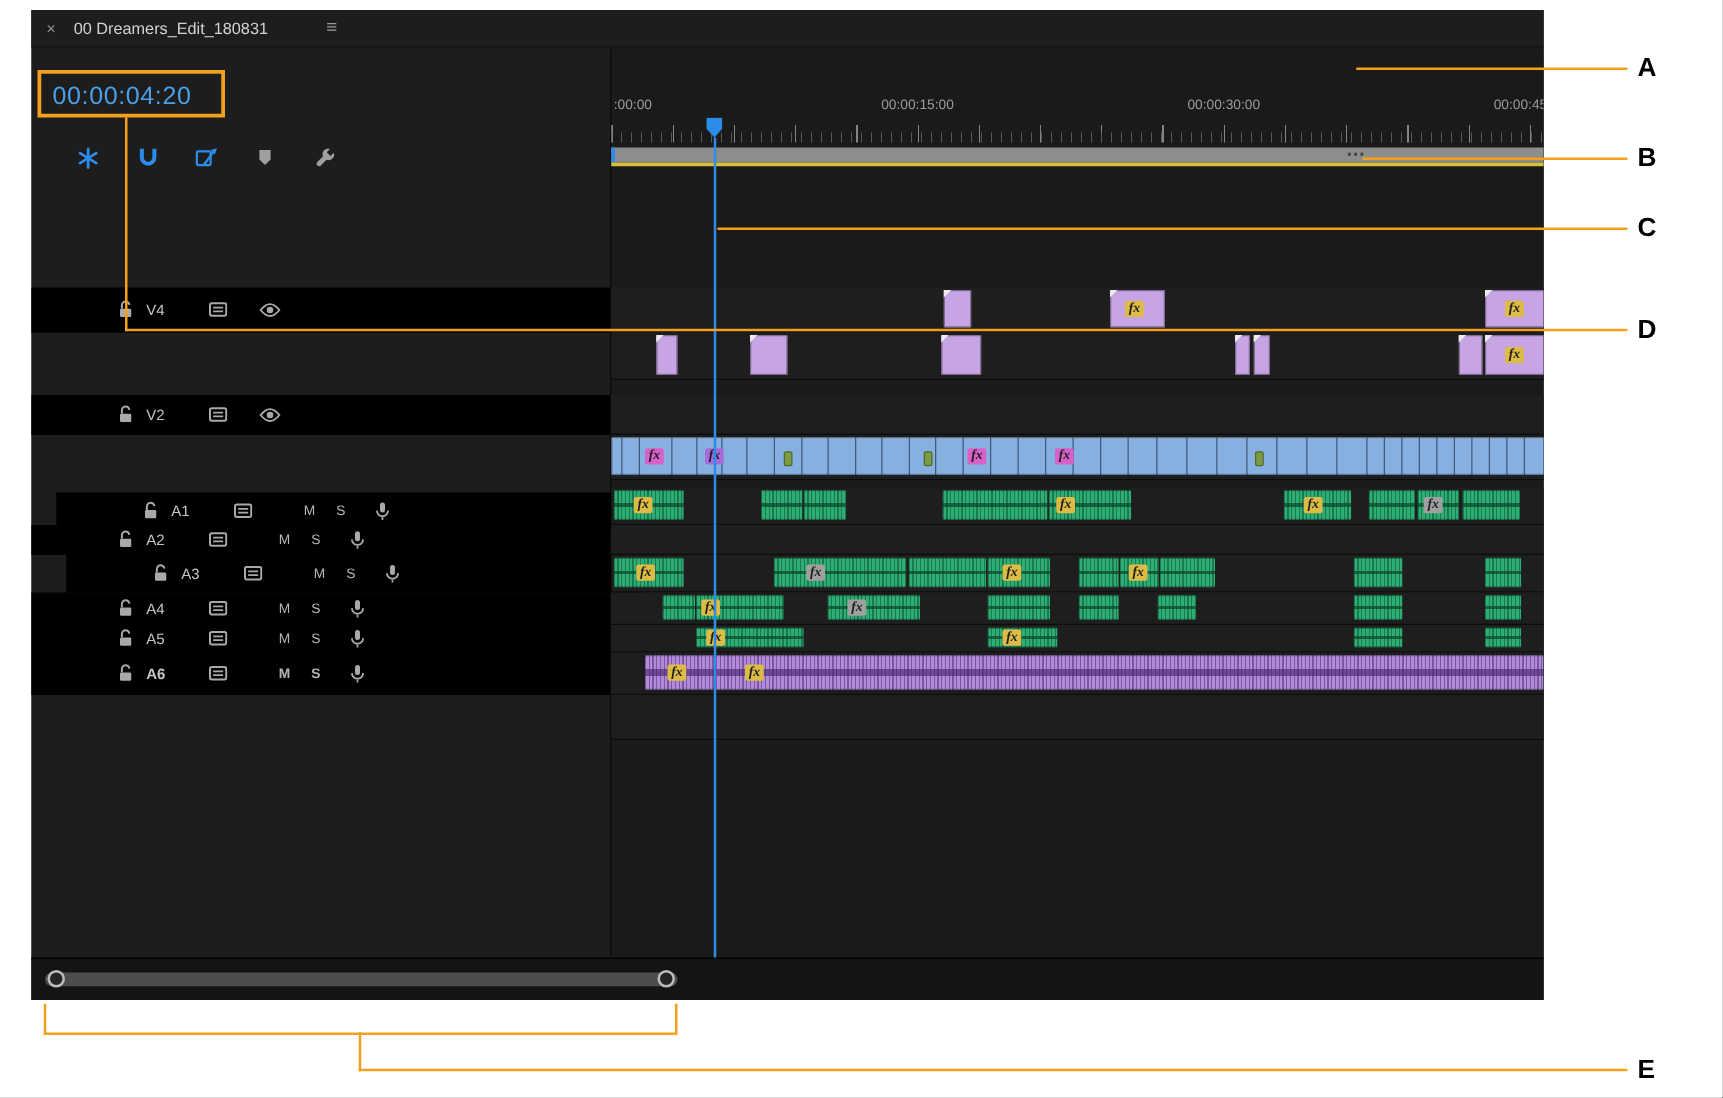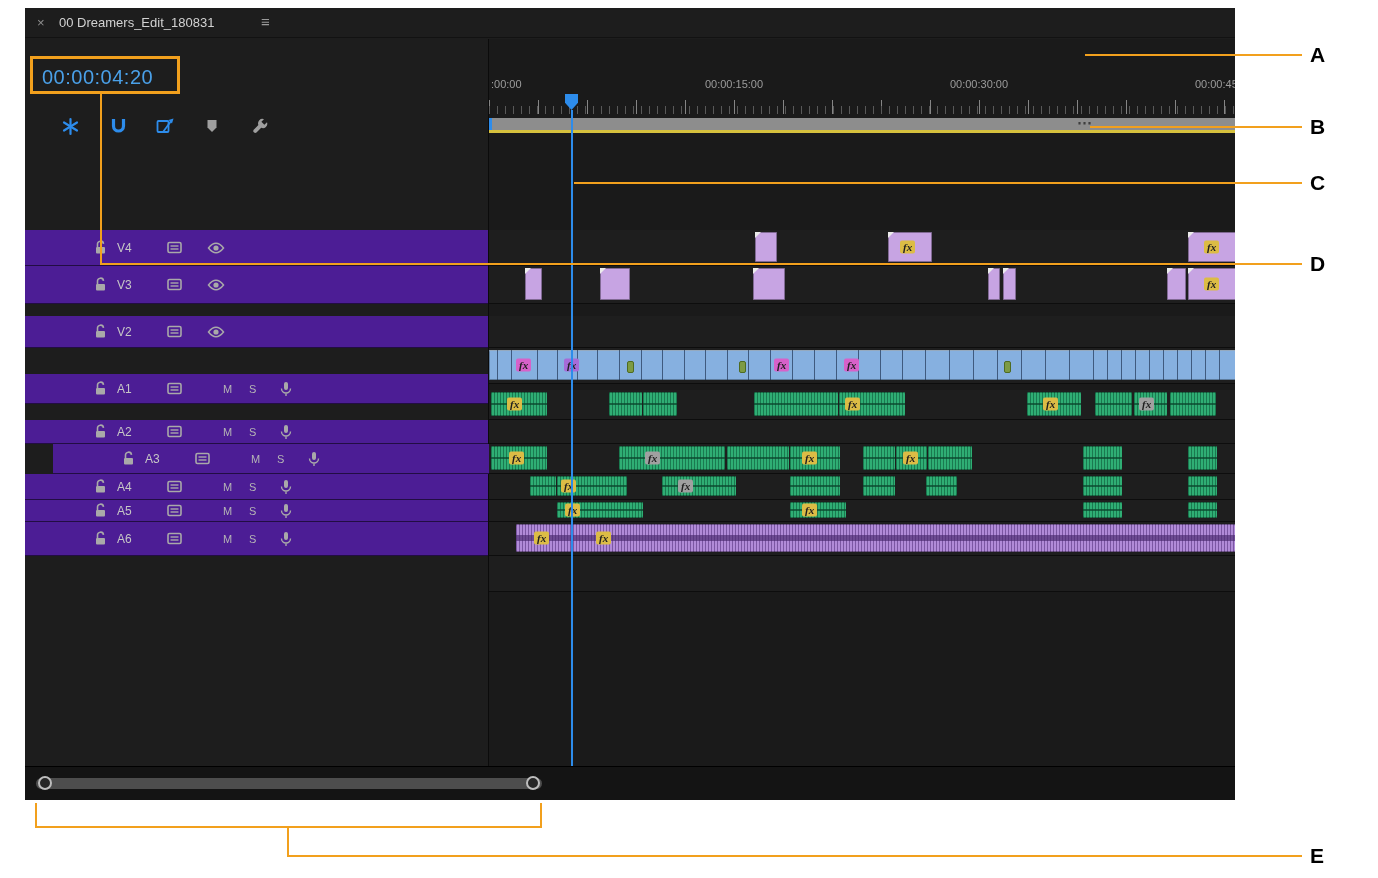--- a/index.html
+++ b/index.html
@@ -35,21 +35,21 @@
                  background:repeating-linear-gradient(90deg,#585858 0 1px,transparent 1px 8px); }
 
   .workbar { position:absolute; left:464px; top:110px; width:746px; height:12px; background:#8d8d8d; }
   .workbar-cap { position:absolute; left:0; top:0; width:3px; height:100%;
                  background:var(--playhead_blue,#2d8ceb); display:block; }
   .workbar-dots { position:absolute; left:588px; top:-4px; font-size:15px; font-weight:bold; color:#3e3e3e; }
   .workbar-underline { position:absolute; left:464px; top:122px; width:746px; height:3px;
                        background:var(--workarea_yellow,#d6c13d); }
 
   #headers,#lanes { position:absolute; left:0; top:0; width:100%; height:100%; }
-  .track-header { position:absolute; left:0; width:463px; background:#4c1d95;
+  .track-header { position:absolute; left:0; width:463px; background:#000000;
                   border-bottom:1px solid rgba(0,0,0,.55); color:#a9a9a9; }
   .track-lane   { position:absolute; left:464px; width:746px; background:#1e1e1e;
                   border-bottom:1px solid rgba(0,0,0,.55); overflow:hidden; }
   .th-icon  { position:absolute; top:50%; transform:translateY(-50%); width:18px; height:18px;
               display:flex; align-items:center; justify-content:center; color:#a9a9a9; }
   .th-label { position:absolute; top:50%; transform:translateY(-50%); font-size:12px; color:#c6c6c6; }
   .th-btn   { position:absolute; top:50%; transform:translateY(-50%); font-size:11px; color:#b5b5b5; }
   .master-value { position:absolute; left:196px; top:50%; transform:translateY(-50%);
                   font-size:12px; color:var(--timecode_blue,#4aa0e8); }
 
@@ -179,65 +179,43 @@
               <line x1="3.5" y1="8" x2="11.5" y2="8" stroke="currentColor" stroke-width="1.4"></line>
             </svg>
           </div>
           <div class="th-icon" style="left: 182px;">
             <svg width="18" height="12" viewBox="0 0 18 12">
               <path d="M1.5 6 Q9 -3.5 16.5 6 Q9 15.5 1.5 6 Z" fill="none" stroke="currentColor" stroke-width="1.5"></path>
               <circle cx="9" cy="6" r="2.6" fill="currentColor"></circle>
             </svg>
           </div>
         </div>
-        <div class="track-header" style="top: 258px; height: 38px;">
-          <div class="th-icon" style="left: 66px;">
-            <svg width="13" height="15" viewBox="0 0 13 15">
-              <path d="M3.5 7 V4.5 a3 3 0 0 1 6 -0.6" fill="none" stroke="currentColor" stroke-width="1.6"></path>
-              <rect x="2" y="7" width="9" height="6.5" rx="1" fill="currentColor"></rect>
-            </svg>
-          </div>
-          <div class="th-label" style="left: 92px;">V3</div>
+        <div class="track-header" style="top: 308px; height: 32px;">
+          <div class="th-icon" style="left: 66px;">
+            <svg width="13" height="15" viewBox="0 0 13 15">
+              <path d="M3.5 7 V4.5 a3 3 0 0 1 6 -0.6" fill="none" stroke="currentColor" stroke-width="1.6"></path>
+              <rect x="2" y="7" width="9" height="6.5" rx="1" fill="currentColor"></rect>
+            </svg>
+          </div>
+          <div class="th-label" style="left: 92px;">V2</div>
           <div class="th-icon" style="left: 140px;">
             <svg width="15" height="13" viewBox="0 0 15 13">
               <rect x="1" y="1.5" width="13" height="10" rx="1.5" fill="none" stroke="currentColor" stroke-width="1.6"></rect>
               <line x1="3.5" y1="5" x2="11.5" y2="5" stroke="currentColor" stroke-width="1.4"></line>
               <line x1="3.5" y1="8" x2="11.5" y2="8" stroke="currentColor" stroke-width="1.4"></line>
             </svg>
           </div>
           <div class="th-icon" style="left: 182px;">
             <svg width="18" height="12" viewBox="0 0 18 12">
               <path d="M1.5 6 Q9 -3.5 16.5 6 Q9 15.5 1.5 6 Z" fill="none" stroke="currentColor" stroke-width="1.5"></path>
               <circle cx="9" cy="6" r="2.6" fill="currentColor"></circle>
             </svg>
           </div>
         </div>
-        <div class="track-header" style="top: 308px; height: 32px;">
-          <div class="th-icon" style="left: 66px;">
-            <svg width="13" height="15" viewBox="0 0 13 15">
-              <path d="M3.5 7 V4.5 a3 3 0 0 1 6 -0.6" fill="none" stroke="currentColor" stroke-width="1.6"></path>
-              <rect x="2" y="7" width="9" height="6.5" rx="1" fill="currentColor"></rect>
-            </svg>
-          </div>
-          <div class="th-label" style="left: 92px;">V2</div>
-          <div class="th-icon" style="left: 140px;">
-            <svg width="15" height="13" viewBox="0 0 15 13">
-              <rect x="1" y="1.5" width="13" height="10" rx="1.5" fill="none" stroke="currentColor" stroke-width="1.6"></rect>
-              <line x1="3.5" y1="5" x2="11.5" y2="5" stroke="currentColor" stroke-width="1.4"></line>
-              <line x1="3.5" y1="8" x2="11.5" y2="8" stroke="currentColor" stroke-width="1.4"></line>
-            </svg>
-          </div>
-          <div class="th-icon" style="left: 182px;">
-            <svg width="18" height="12" viewBox="0 0 18 12">
-              <path d="M1.5 6 Q9 -3.5 16.5 6 Q9 15.5 1.5 6 Z" fill="none" stroke="currentColor" stroke-width="1.5"></path>
-              <circle cx="9" cy="6" r="2.6" fill="currentColor"></circle>
-            </svg>
-          </div>
-        </div>
-        <div class="track-header" style="top: 366px; height: 30px;">
+        <div class="track-header" style="top: 386px; height: 30px; margin-left: 20px;">
           <div class="th-icon" style="left: 66px;">
             <svg width="13" height="15" viewBox="0 0 13 15">
               <path d="M3.5 7 V4.5 a3 3 0 0 1 6 -0.6" fill="none" stroke="currentColor" stroke-width="1.6"></path>
               <rect x="2" y="7" width="9" height="6.5" rx="1" fill="currentColor"></rect>
             </svg>
           </div>
           <div class="th-label" style="left: 92px;">A1</div>
           <div class="th-icon" style="left: 140px;">
             <svg width="15" height="13" viewBox="0 0 15 13">
               <rect x="1" y="1.5" width="13" height="10" rx="1.5" fill="none" stroke="currentColor" stroke-width="1.6"></rect>
@@ -348,21 +326,21 @@
           <div class="th-btn" style="left: 198px;">M</div>
           <div class="th-btn" style="left: 224px;">S</div>
           <div class="th-icon" style="left: 252px;">
             <svg width="12" height="16" viewBox="0 0 12 16">
               <rect x="4" y="1" width="4" height="8" rx="2" fill="currentColor"></rect>
               <path d="M1.5 7.5 a4.5 4.5 0 0 0 9 0" fill="none" stroke="currentColor" stroke-width="1.4"></path>
               <line x1="6" y1="12.5" x2="6" y2="15" stroke="currentColor" stroke-width="1.4"></line>
             </svg>
           </div>
         </div>
-        <div class="track-header" style="top: 514px; height: 34px;">
+        <div class="track-header" style="top: 514px; height: 34px; font-weight: bold;">
           <div class="th-icon" style="left: 66px;">
             <svg width="13" height="15" viewBox="0 0 13 15">
               <path d="M3.5 7 V4.5 a3 3 0 0 1 6 -0.6" fill="none" stroke="currentColor" stroke-width="1.6"></path>
               <rect x="2" y="7" width="9" height="6.5" rx="1" fill="currentColor"></rect>
             </svg>
           </div>
           <div class="th-label" style="left: 92px;">A6</div>
           <div class="th-icon" style="left: 140px;">
             <svg width="15" height="13" viewBox="0 0 15 13">
               <rect x="1" y="1.5" width="13" height="10" rx="1.5" fill="none" stroke="currentColor" stroke-width="1.6"></rect>

